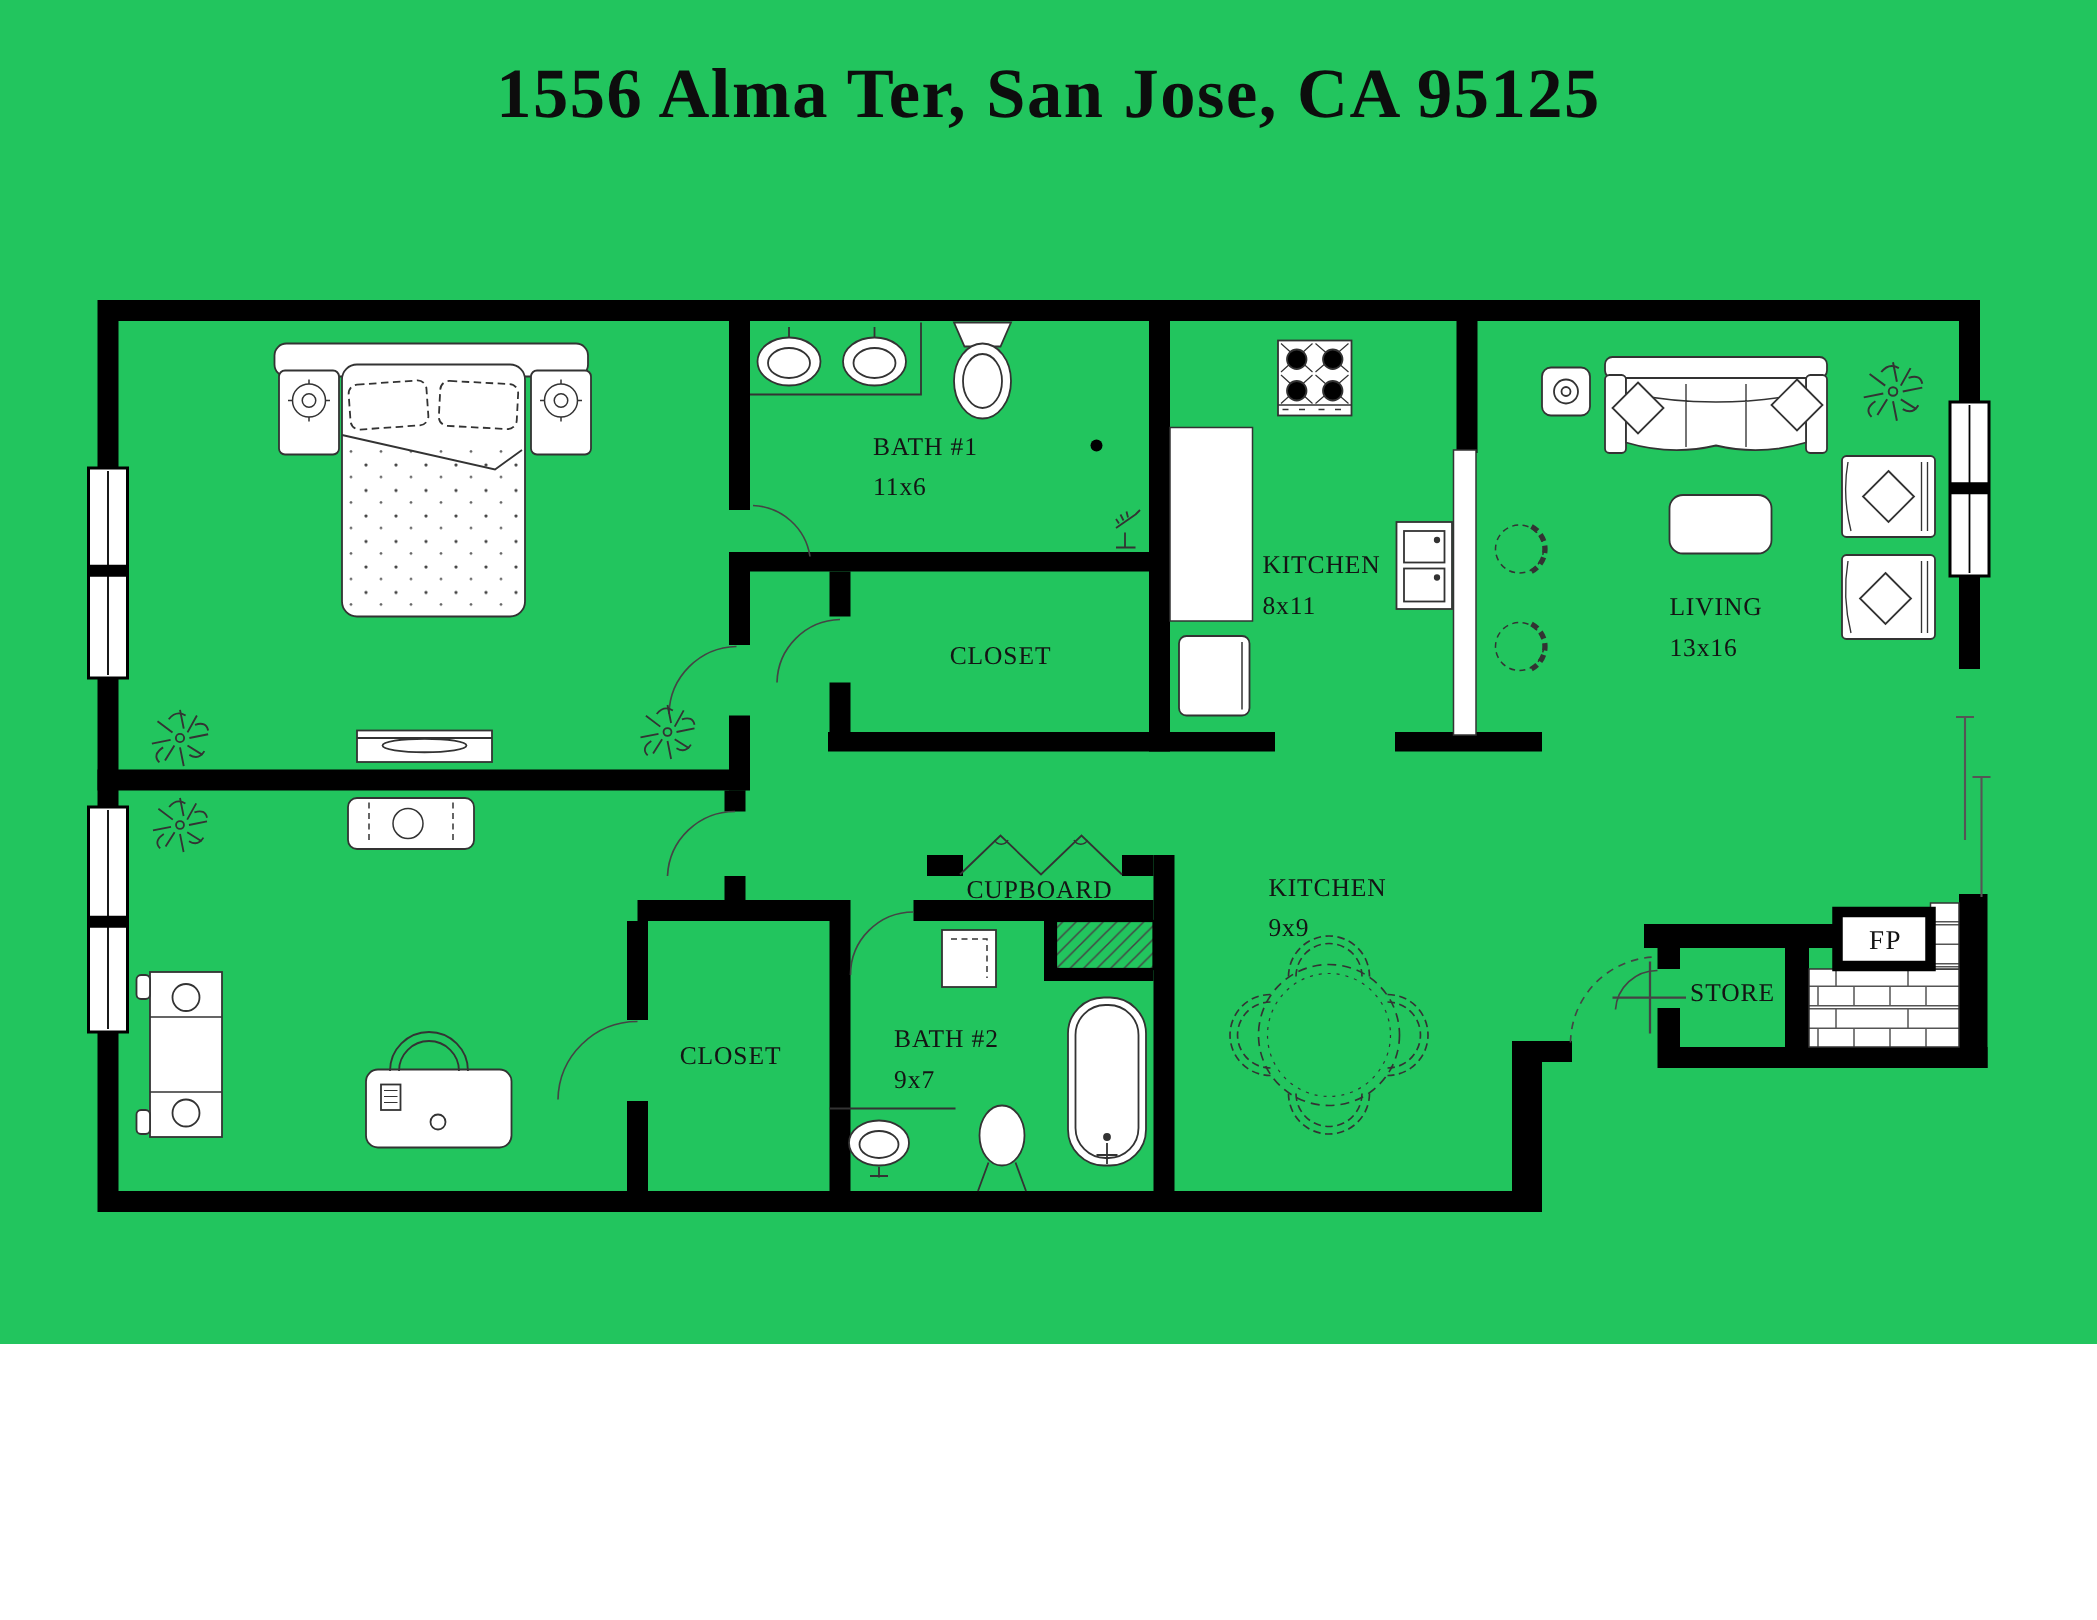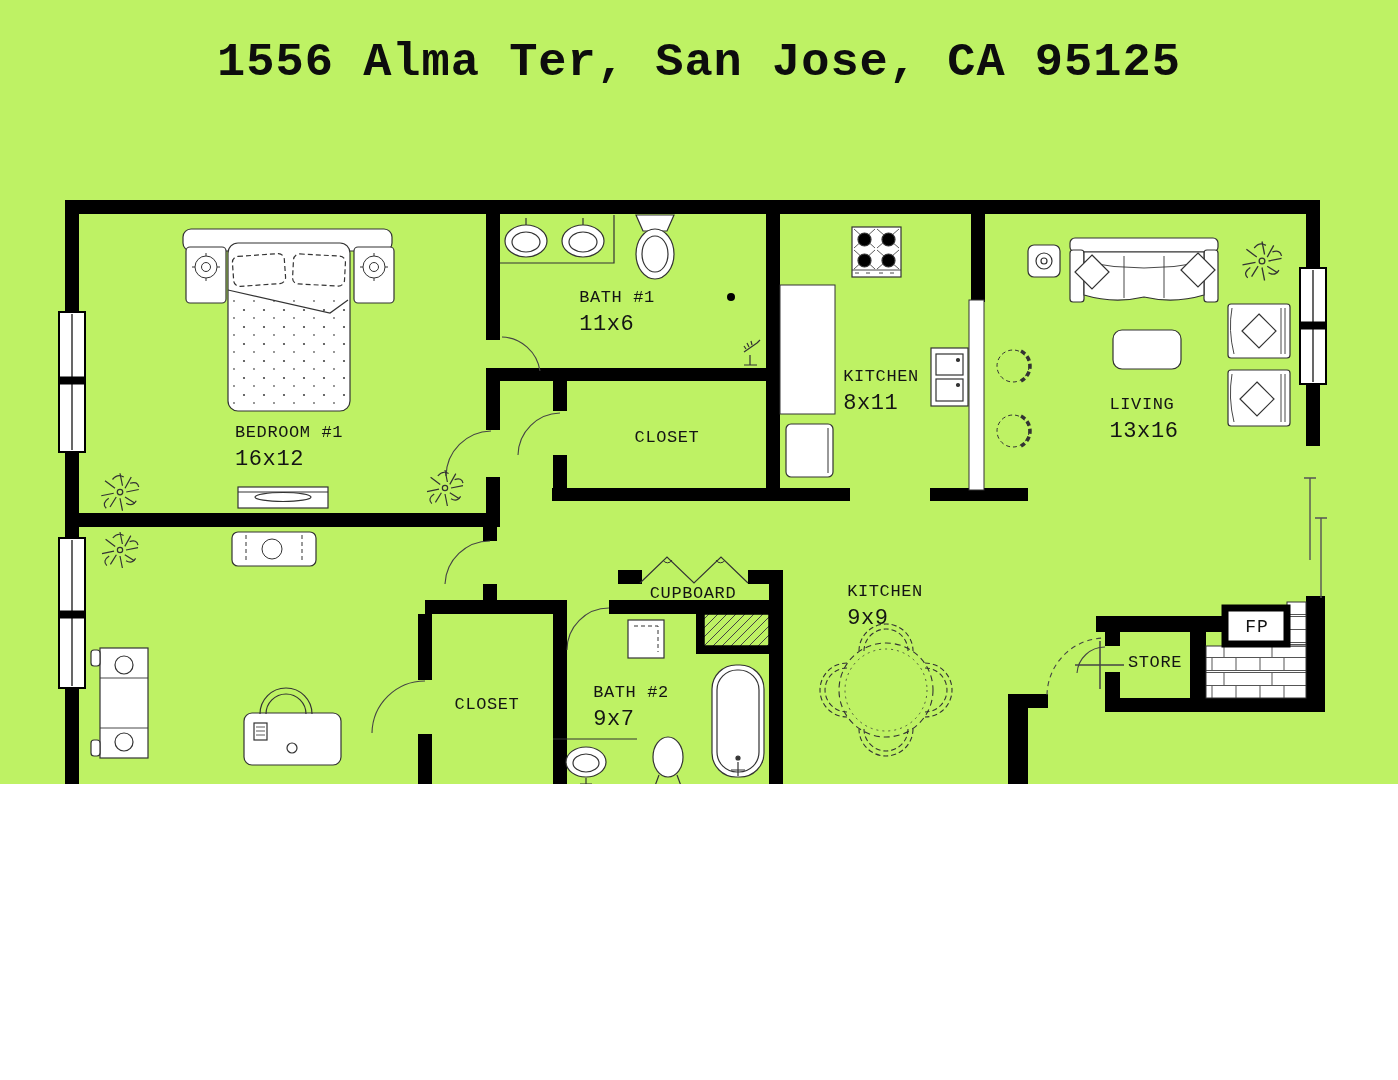--- a/index.html
+++ b/index.html
@@ -1,27 +1,27 @@
 <!DOCTYPE html>
 <html><head>
 <meta charset="utf-8">
 <style>
   html,body{margin:0;padding:0;background:#fff;}
-  #canvas{position:relative;width:1398px;height:784px;background:#bef264;overflow:hidden;
-          font-family:Liberation Mono, monospace;color:#111;}
+  #canvas{position:relative;width:1398px;height:896px;background:#22c55e;overflow:hidden;
+          font-family:Liberation Serif, serif;color:#111;}
   #plan-svg{position:absolute;left:0;top:0;}
   .page-title{position:absolute;top:36px;left:0;width:100%;text-align:center;
               font-size:47px;font-weight:700;letter-spacing:1px;color:#0d0d0d;}
   .floor-label{position:absolute;top:878px;left:0;width:100%;text-align:center;
                font-size:40px;font-weight:400;letter-spacing:4px;color:#0d0d0d;}
   .disclaimer{position:absolute;top:1031px;left:7px;width:1390px;
               font-size:14.6px;font-weight:500;color:#171717;white-space:nowrap;}
   .room-label{position:absolute;transform:translate(-50%,-50%);
               font-size:17px;letter-spacing:0.6px;line-height:27px;color:#141414;white-space:nowrap;}
-  .room-label .dims{font-size:22px;}
+  .room-label .dims{font-size:17px;}
   .fp-label{font-size:18px;letter-spacing:1px;}
 </style>
 </head>
 <body>
 
 <div id="canvas">
 
   <div class="page-title">1556 Alma Ter, San Jose, CA 95125</div>
 
   <svg id="plan-svg" width="1398" height="1080" viewBox="0 0 1398 1080">
@@ -315,24 +315,20 @@
       </g>
       <g>
         <path d="M847,663 A27,27 0 0 0 847,717 M847,668 A22,22 0 0 0 847,712" stroke-dasharray="5 3"></path>
       </g>
       <g>
         <path d="M925,663 A27,27 0 0 1 925,717 M925,668 A22,22 0 0 1 925,712" stroke-dasharray="5 3"></path>
       </g>
     </g>
   </svg>
 
-  <div class="room-label" style="left:289px;top:446px">
-    <div>BEDROOM #1</div>
-    <div class="dims">16x12</div>
-  </div>
   <div class="room-label" style="left:617px;top:311px">
     <div>BATH #1</div>
     <div class="dims">11x6</div>
   </div>
   <div class="room-label" style="left:667px;top:437px">
     <div>CLOSET</div>
   </div>
   <div class="room-label" style="left:881px;top:390px">
     <div>KITCHEN</div>
     <div class="dims">8x11</div>

